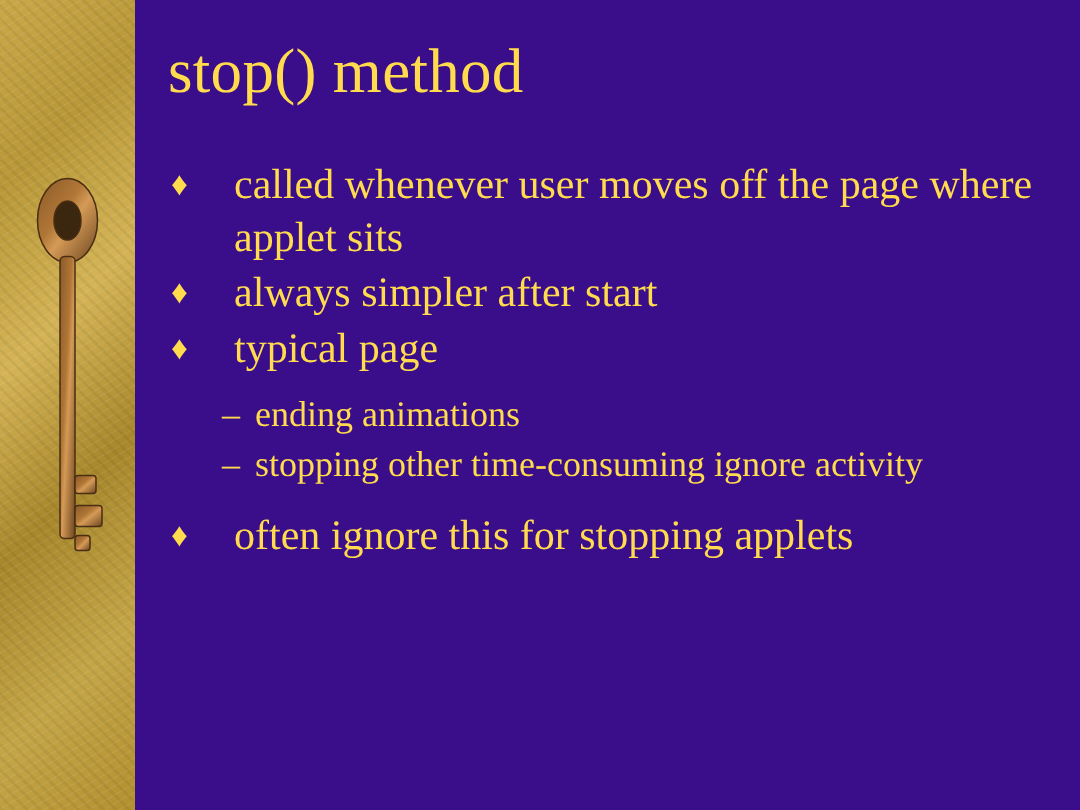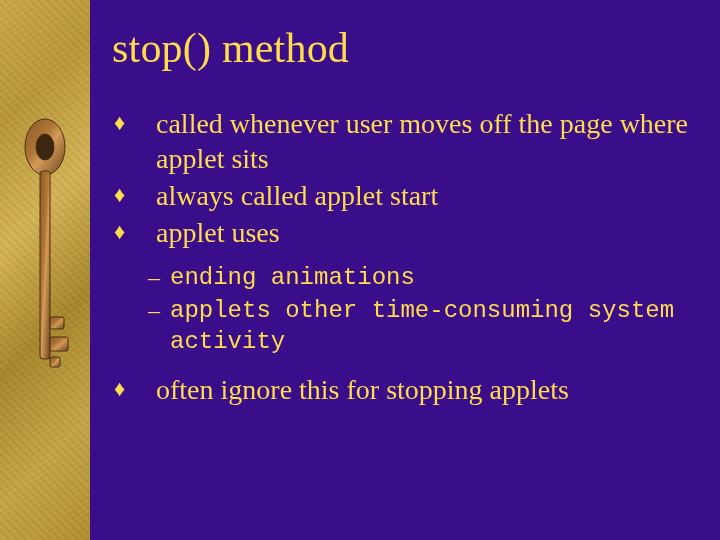--- a/index.html
+++ b/index.html
@@ -80,21 +80,21 @@
   .subitem {
     display: flex;
     align-items: flex-start;
     margin-bottom: 2px;
   }
   .subitem .dash {
     width: 22px;
     flex-shrink: 0;
     text-align: left;
   }
-  .subitem .stxt { flex: 1; font-family: Liberation Mono, monospace; }
+  .subitem .stxt { flex: 1; }
 </style>
 </head>
 <body>
 
 <div class="sidebar">
   <svg class="key" viewBox="0 0 48 300">
     <defs>
       <linearGradient id="bronze" x1="0" y1="0" x2="1" y2="1">
         <stop offset="0%" stop-color="#8a5a2a"></stop>
         <stop offset="40%" stop-color="#b07636"></stop>
@@ -118,36 +118,36 @@
 
   <div class="bullets">
 
     <div class="bullet">
       <span class="dia">♦</span>
       <span class="txt">called whenever user moves off the page where applet sits</span>
     </div>
 
     <div class="bullet">
       <span class="dia">♦</span>
-      <span class="txt">always called applet start</span>
+      <span class="txt">always simpler after start</span>
     </div>
 
     <div class="bullet">
       <span class="dia">♦</span>
-      <span class="txt">applet uses</span>
+      <span class="txt">typical page</span>
     </div>
 
     <div class="sublist">
       <div class="subitem">
         <span class="dash">–</span>
         <span class="stxt">ending animations</span>
       </div>
       <div class="subitem">
         <span class="dash">–</span>
-        <span class="stxt">applets other time-consuming system activity</span>
+        <span class="stxt">stopping other time-consuming ignore activity</span>
       </div>
     </div>
 
     <div class="bullet">
       <span class="dia">♦</span>
       <span class="txt">often ignore this for stopping applets</span>
     </div>
 
   </div>
 </div>

